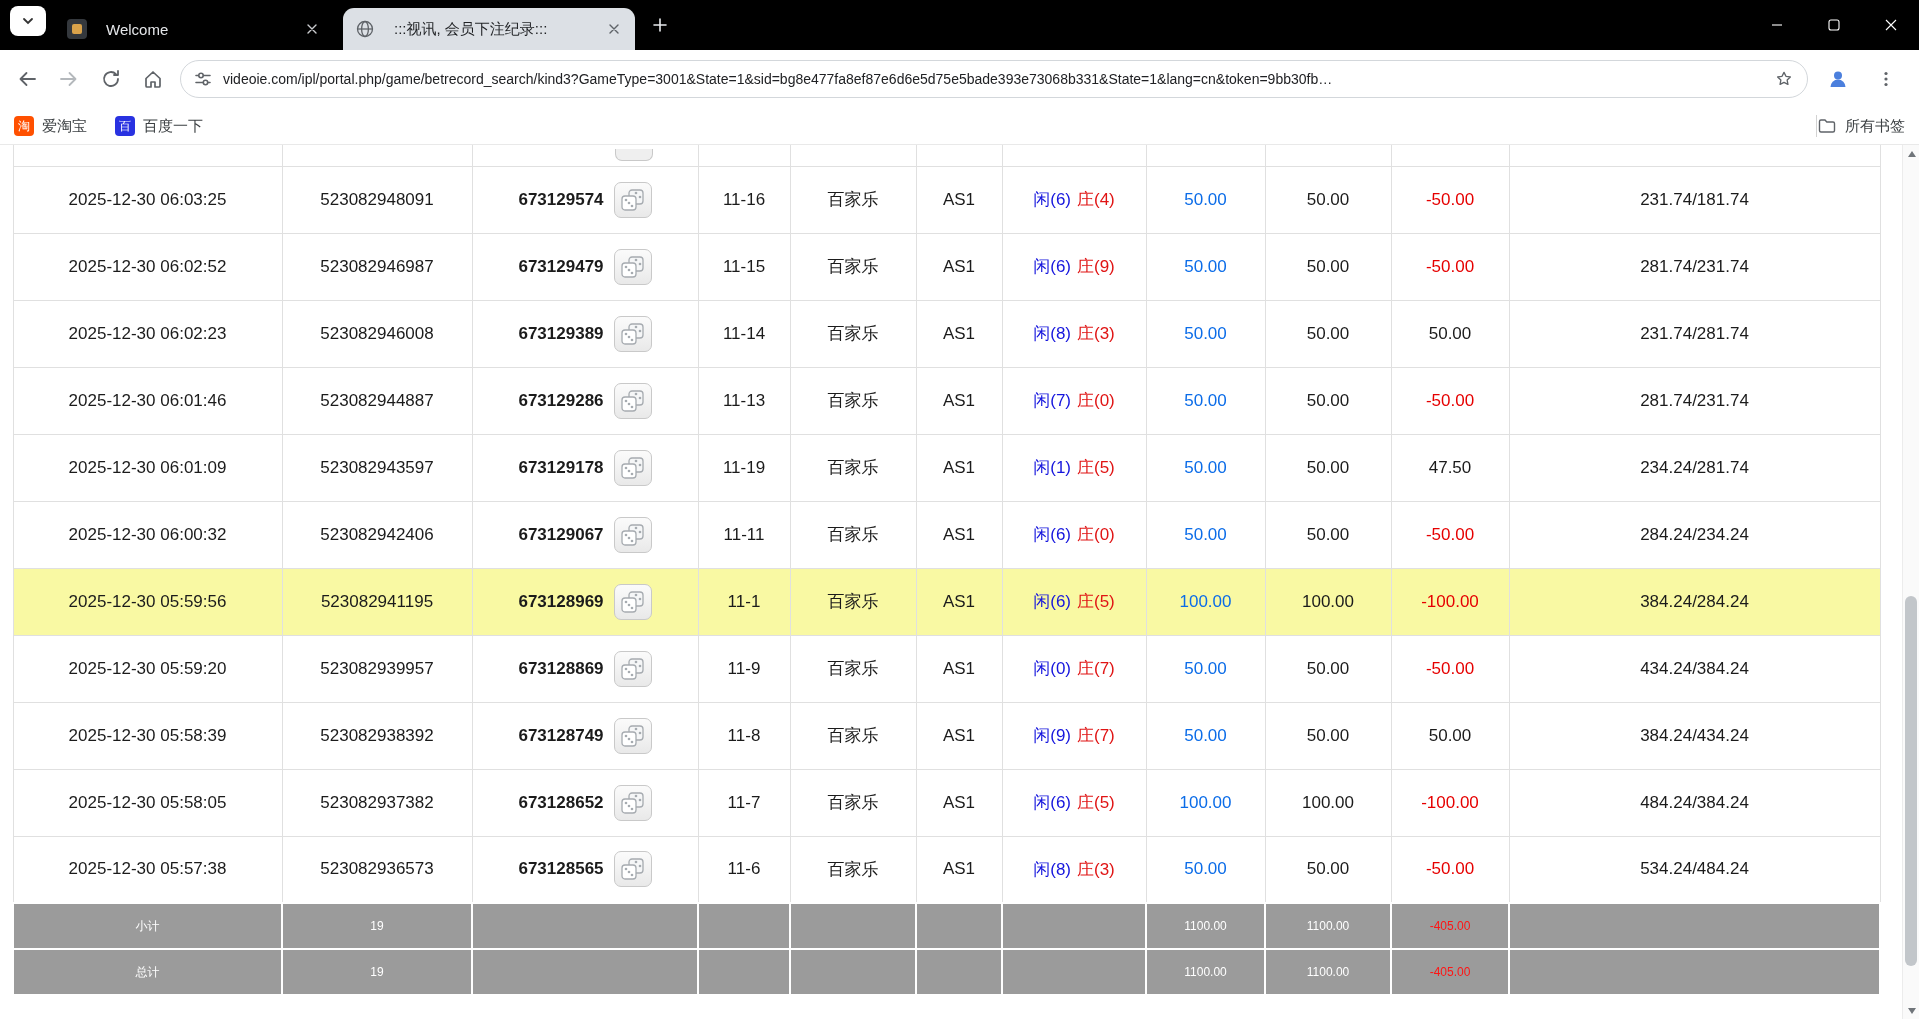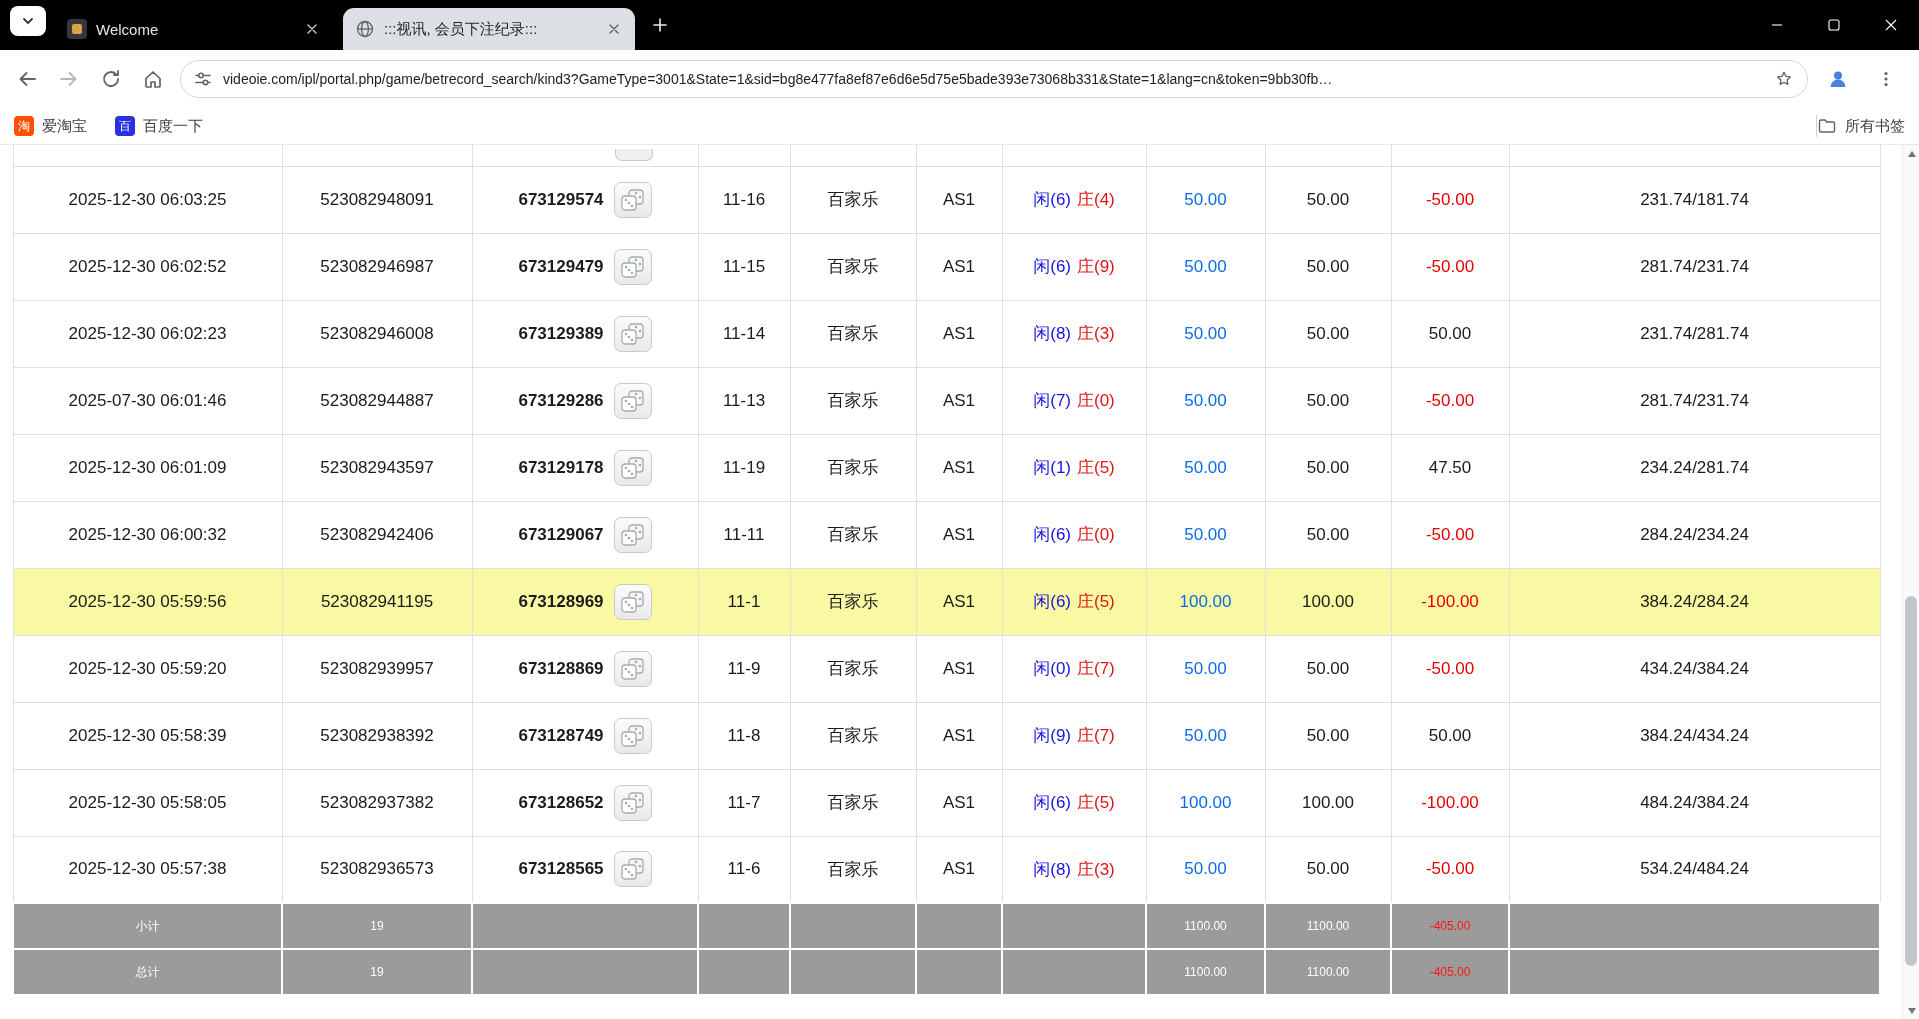--- a/index.html
+++ b/index.html
@@ -8,21 +8,21 @@
   }
   *{box-sizing:border-box;margin:0;padding:0;}
   html,body{width:1919px;height:1019px;overflow:hidden;background:#fff;
     font-family:"Liberation Sans","DejaVu Sans",sans-serif;}
 
   
   .titlebar{height:50px;background:#000;display:flex;align-items:flex-end;position:relative;}
   .win-menu-btn{width:36px;height:30px;background:#fff;border-radius:8px;margin:0 9px 9px 10px;
     display:flex;align-items:center;justify-content:center;align-self:center;}
   .tab{height:42px;display:flex;align-items:center;padding:0 10px 0 12px;border-radius:11px 11px 0 0;
-    font-size:15px;gap:9px;}
+    font-size:15px;gap:19px;}
   .tab .t-title{flex:1;white-space:nowrap;overflow:hidden;text-overflow:ellipsis;}
   .tab.inactive{width:278px;color:#e4e6e9;margin-right:10px;}
   .tab.active{width:292px;background:#dce0e5;color:#1f2124;}
   .tab-close{width:22px;height:22px;border-radius:50%;display:flex;align-items:center;justify-content:center;flex:0 0 auto;}
   .tab.inactive .tab-close{color:#c9cbce;}
   .tab.active .tab-close{color:#5f6368;}
   .fav1{width:20px;height:20px;border-radius:4px;background:#34383d;position:relative;flex:0 0 auto;}
   .fav1::after{content:"";position:absolute;left:5px;top:5px;width:10px;height:10px;border-radius:2px;background:#d9a24a;}
   .newtab-btn{width:34px;height:34px;border-radius:50%;display:flex;align-items:center;justify-content:center;
     align-self:center;margin-left:8px;}
@@ -331,21 +331,21 @@
     <td>AS1</td>
     <td>
       <span class="player">闲(8)</span><span class="banker">庄(3)</span>
     </td>
     <td class="c-bet">50.00</td>
     <td>50.00</td>
     <td class="c-winloss">50.00</td>
     <td>231.74/281.74</td>
   </tr>
         <tr class="row">
-    <td>2025-07-30 06:01:46</td>
+    <td>2025-12-30 06:01:46</td>
     <td>523082944887</td>
     <td>
       <div class="gid-inner">
         <span>673129286</span>
         <span class="dice-box">
           <svg width="26" height="24" viewBox="0 0 26 24">
                   <rect x="9" y="2" width="14" height="14" rx="3" fill="#f5f6f7" stroke="#a6abb0" stroke-width="1.3"></rect>
                   <rect x="2" y="8" width="14" height="14" rx="3" fill="#fff" stroke="#a6abb0" stroke-width="1.3"></rect>
                   <g fill="#a6abb0">
                     <circle cx="6" cy="12" r="1.3"></circle>

